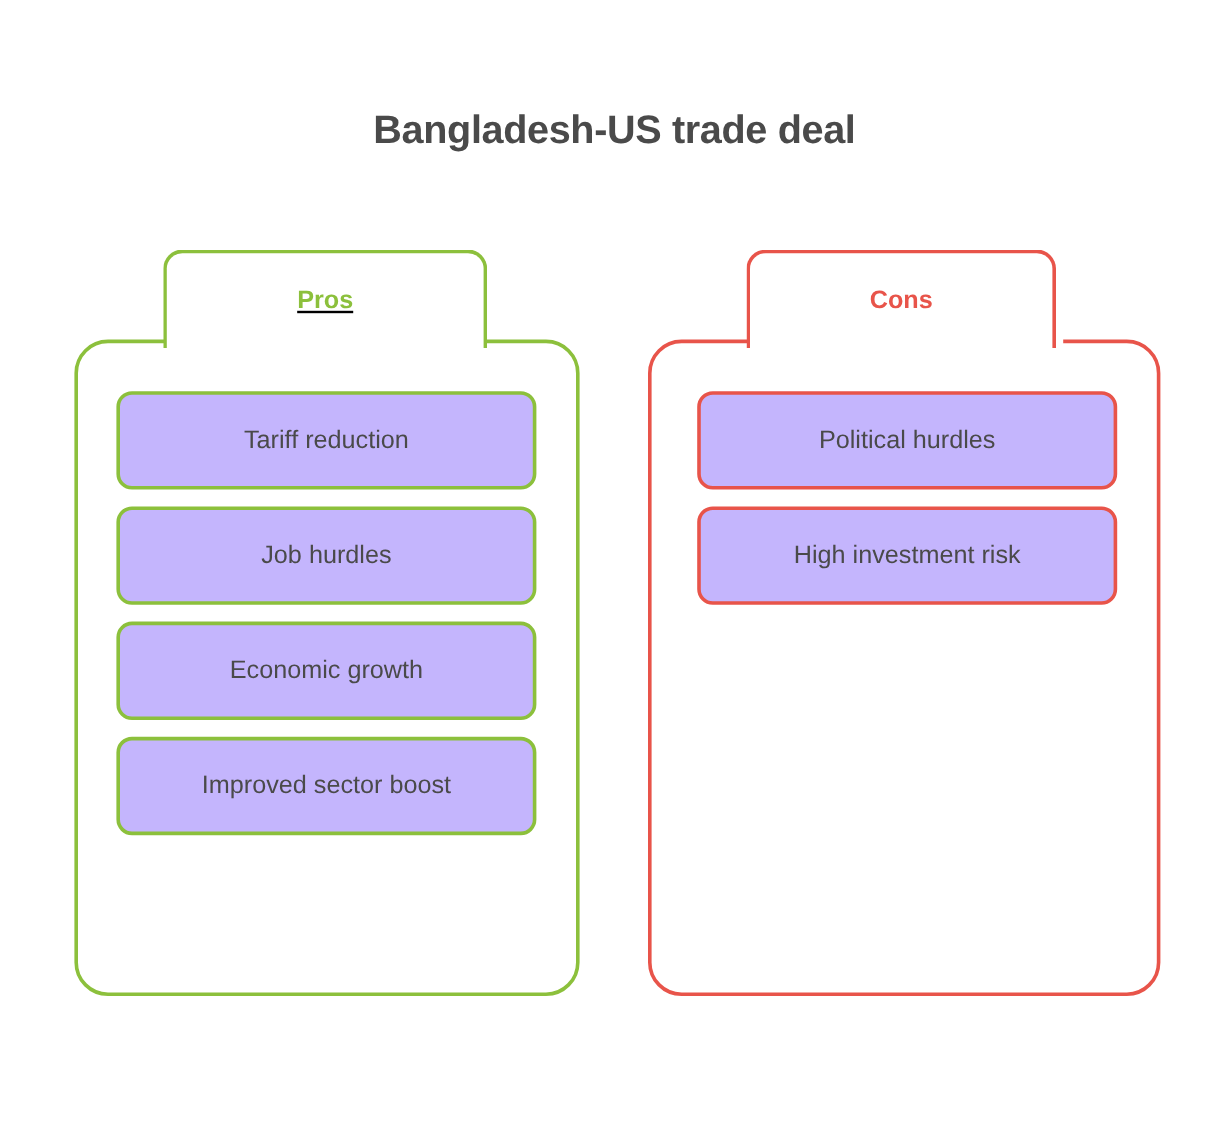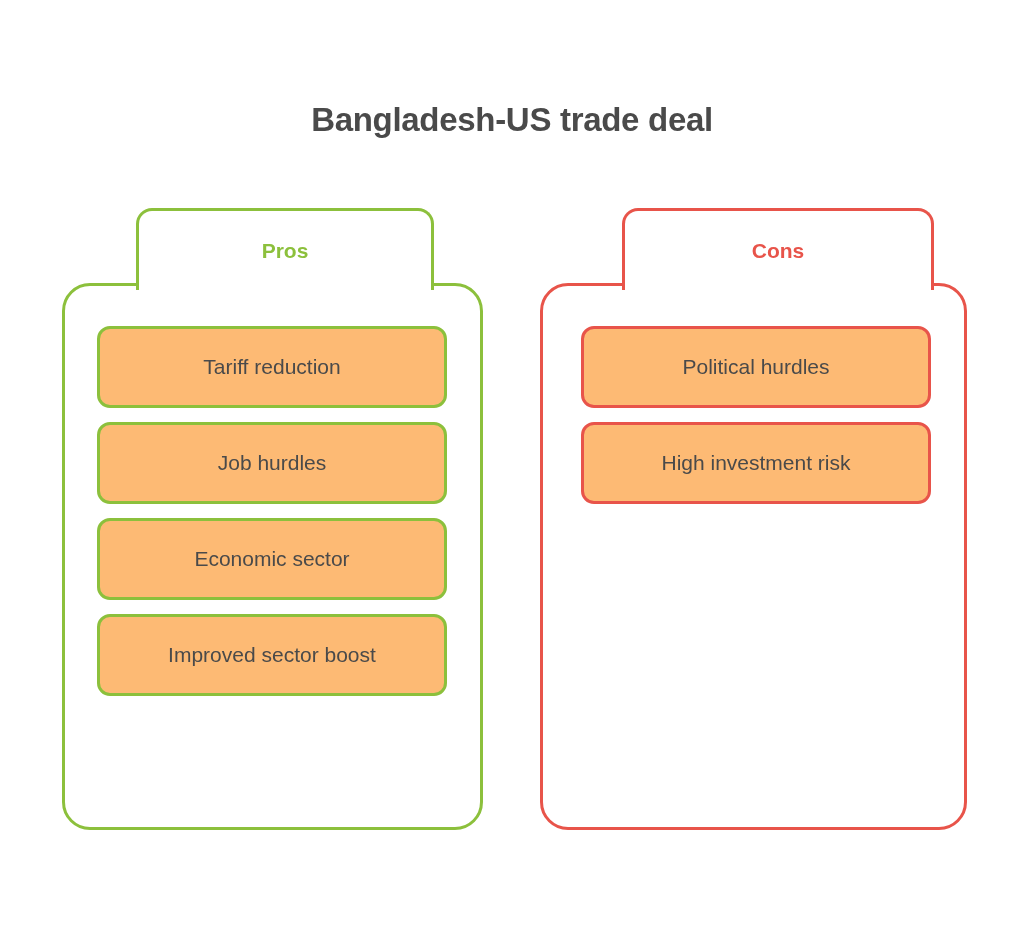--- a/index.html
+++ b/index.html
@@ -14,21 +14,21 @@
     position: relative;
     overflow: hidden;
     font-family: "Liberation Sans", sans-serif;
     -webkit-font-smoothing: antialiased;
   }
 
   
   #chart-title {
     position: absolute;
     left: 0;
-    top: 98px;
+    top: 86px;
     width: 1024px;
     text-align: center;
     font-size: 33px;
     font-weight: bold;
     color: #4a4a4a;
     letter-spacing: -0.3px;
     line-height: 44px;
   }
 
   
@@ -65,22 +65,22 @@
     align-items: center;
     justify-content: center;
     z-index: 3;
   }
   .tab-label {
     font-size: 21px;
     font-weight: bold;
     line-height: 26px;
   }
 
-  .column.pros .tab { left: 74px;  width: 298px; border-color: #8cc03c; }
-  .column.cons .tab { left: 82px;  width: 312px; border-color: #e8544a; }
+  .column.pros .tab { left: 74px;  width: 270px; border-color: #8cc03c; text-decoration: underline; }
+  .column.cons .tab { left: 82px;  width: 258px; border-color: #e8544a; }
 
   .column.pros .tab-label { color: #8cc03c; }
   .column.cons .tab-label { color: #e8544a; }
 
   
   .panel {
     position: absolute;
     top: 75px;
     left: 0;
     box-sizing: border-box;
@@ -120,21 +120,21 @@
     gap: 14px;
   }
   .column.pros .item-list { left: 35px; width: 350px; }
   .column.cons .item-list { left: 41px; width: 350px; }
 
   .item {
     box-sizing: border-box;
     height: 82px;
     border: 3px solid;
     border-radius: 13px;
-    background: #fdba74;
+    background: #c4b5fd;
     display: flex;
     align-items: center;
     justify-content: center;
     text-align: center;
     padding: 0 12px;
   }
   .column.pros .item { border-color: #8cc03c; }
   .column.cons .item { border-color: #e8544a; }
 
   .item-label {
@@ -162,21 +162,21 @@
     <div class="tab-merge"></div>
 
     <div class="item-list">
       <div class="item">
         <span class="item-label">Tariff reduction</span>
       </div>
       <div class="item">
         <span class="item-label">Job hurdles</span>
       </div>
       <div class="item">
-        <span class="item-label">Economic sector</span>
+        <span class="item-label">Economic growth</span>
       </div>
       <div class="item">
         <span class="item-label">Improved sector boost</span>
       </div>
     </div>
 
   </div>
 
   <div class="column cons">
 

